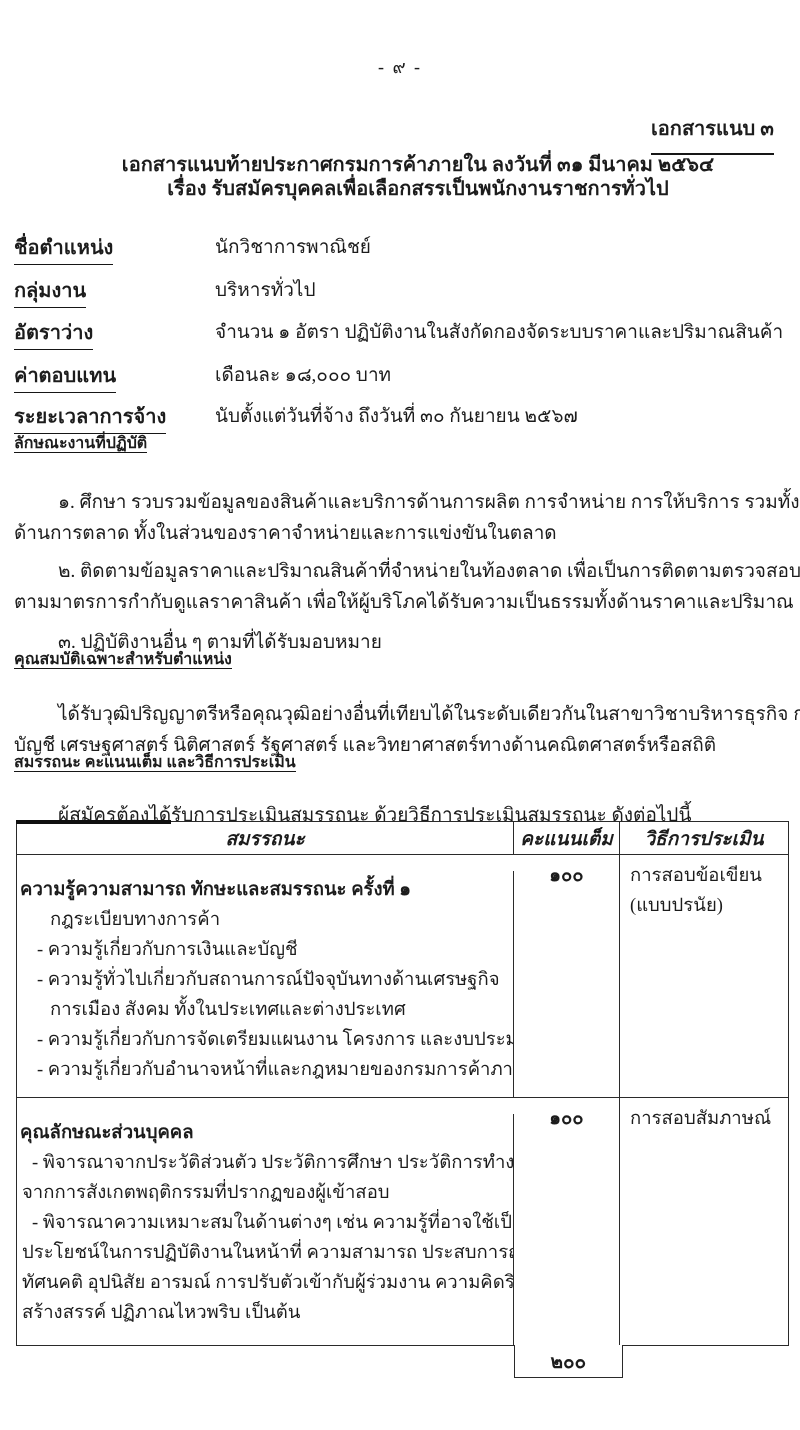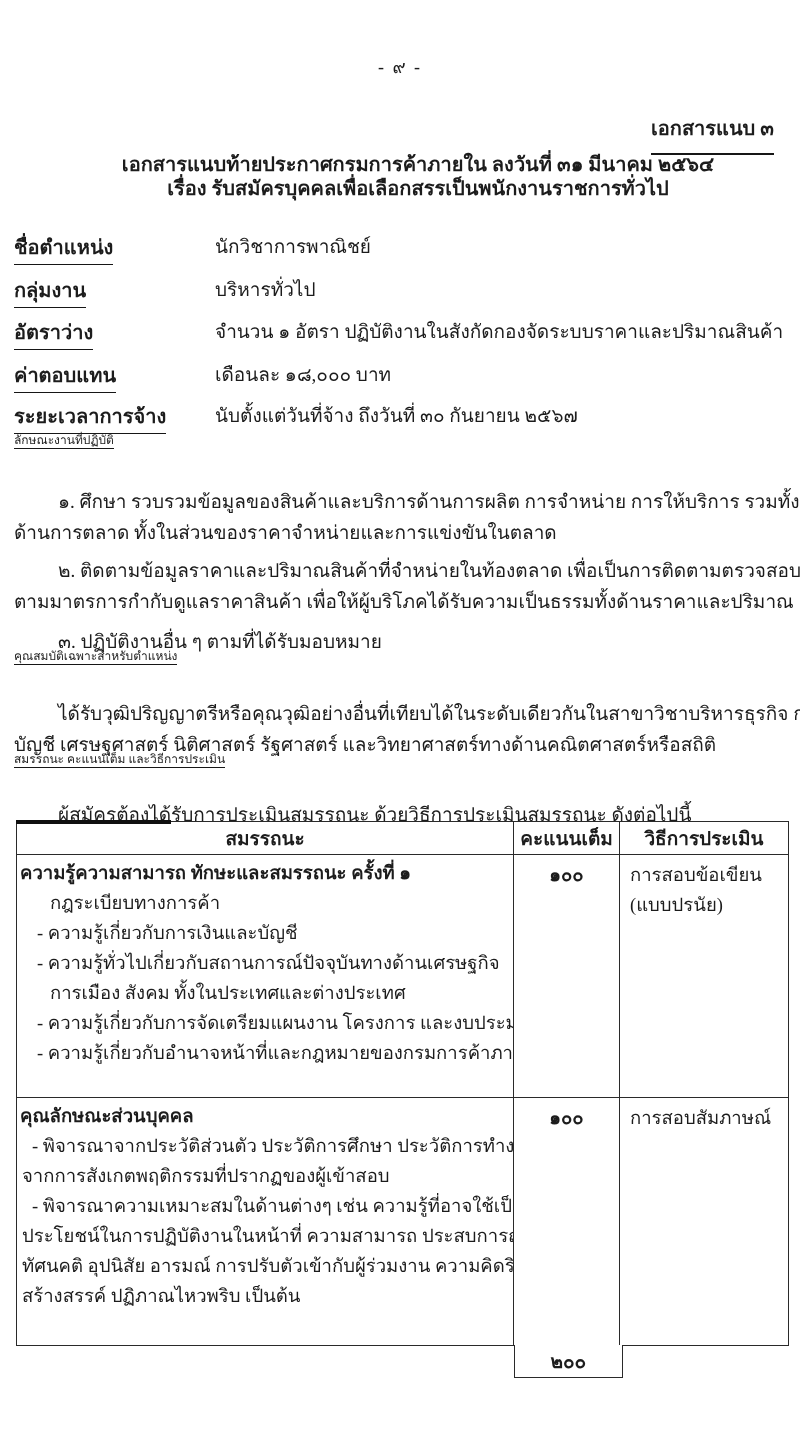--- a/index.html
+++ b/index.html
@@ -25,38 +25,38 @@
   .doc-title.l1 { top: 148px; }
   .doc-title.l2 { top: 172px; }
 
   
   .def-row { left: 14px; width: 772px; height: 30px; }
   .def-label { display: inline-block; font-weight: 700; font-size: 20px;
                border-bottom: 1.8px solid #161616; padding-bottom: 1px; }
   .def-value { position: absolute; left: 201px; top: 0; white-space: nowrap; }
 
   
-  .section-heading { left: 14px; font-weight: 400; font-size: 12px; }
+  .section-heading { left: 14px; font-weight: 700; font-size: 16px; }
   .section-heading > span { border-bottom: 1.8px solid #161616; padding-bottom: 1px; }
   .para { left: 14px; width: 774px; line-height: 31px; margin-top: 20px; }
   .para .ln { white-space: nowrap; }
   .para .ln.first { padding-left: 44px; }
 
   
   .assess-table { left: 16px; top: 821px; width: 773px; border: 1.5px solid #2a2a2a; background: #fff; }
   .thick-seg { position: absolute; left: -1px; top: -2.5px; width: 155px; height: 4px; background: #101010; }
   .t-head { display: flex; height: 33px; font-weight: 700; border-bottom: 1.5px solid #2a2a2a; }
-  .t-head .hc { display: flex; align-items: center; justify-content: center; height: 100%; }
+  .t-head .hc { display: flex; align-items: center; justify-content: center; height: 100%; font-style: italic; }
   .col1 { width: 497px; border-right: 1.5px solid #2a2a2a; }
   .col2 { width: 106px; border-right: 1.5px solid #2a2a2a; }
   .col3 { flex: 1; }
   .t-row { display: flex; font-size: 18.5px; }
   .t-row.r1 { height: 243px; border-bottom: 1.5px solid #2a2a2a; }
   .t-row.r2 { height: 247px; }
-  .cell-comp { padding: 3px 3px 0 3px; line-height: 30px; overflow: hidden; }
+  .cell-comp { padding: 3px 3px 0 3px; line-height: 30px; overflow: hidden; margin-top: 16px; }
   .cell-score { text-align: center; padding-top: 5px; font-weight: 700; line-height: 30px; }
   .cell-method { padding: 5px 2px 0 10px; line-height: 30px; overflow: hidden; }
   .ln { white-space: nowrap; }
   .bold { font-weight: 700; }
   .r1-dash { padding-left: 17px; }
   .r1-cont { padding-left: 30px; }
   .r2-dash { padding-left: 12px; }
   .r2-cont { padding-left: 2px; }
   .total-cell { position: absolute; left: 497px; top: 523px; width: 108.5px; height: 33px;
                 border: 1.5px solid #2a2a2a; border-top: none; background: #fff;

